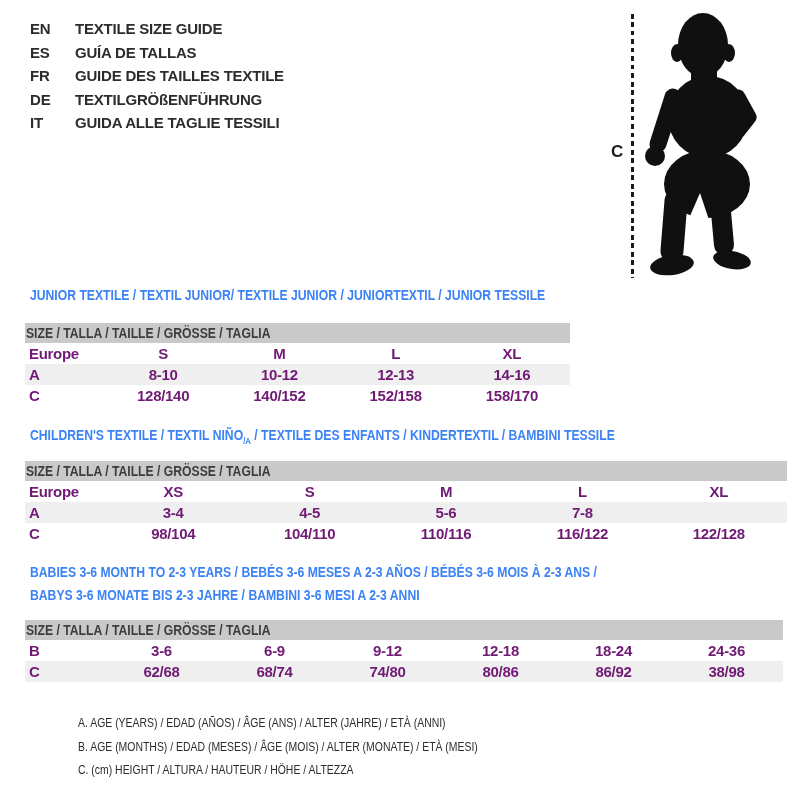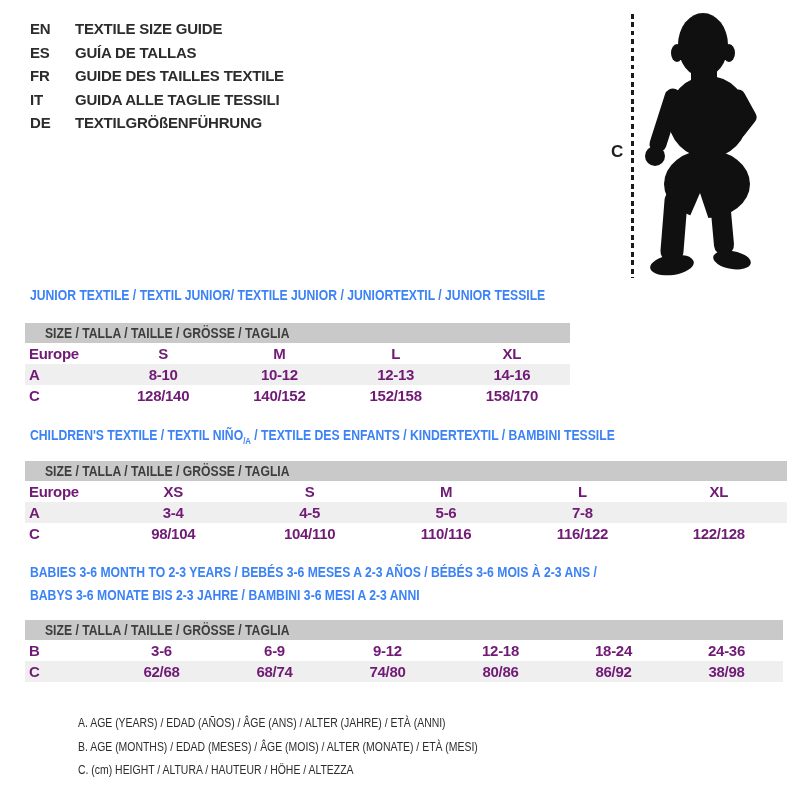--- a/index.html
+++ b/index.html
@@ -40,21 +40,21 @@
   .t3 { top:561px; width:758px; }
   .tb-title {
     margin:0; padding-left:5px; font-weight:700; font-size:14px;
     color:#3b82f6; white-space:nowrap; line-height:16px;
   }
   .tline { line-height:23px; }
   .condensed { display:inline-block; transform:scaleX(0.87); transform-origin:0 50%; white-space:nowrap; }
   .tb-title sub { font-size:9px; }
   .size-bar {
     background:#c9c9c9; height:20px; line-height:20px;
-    padding-left:20px; overflow:hidden; white-space:nowrap;
+    padding-left:1px; overflow:hidden; white-space:nowrap;
   }
   .size-bar .size-bar-text {
     font-weight:700; font-size:14px; color:#3d3d3d;
   }
   .gap-t1 { margin-top:20px; }
   .gap-t2 { margin-top:12px; }
   .gap-t3 { margin-top:13px; }
   .trow {
     display:grid; height:21px; line-height:21px;
     font-size:15px; color:#701a75; letter-spacing:-0.3px;font-weight:bold;
@@ -79,26 +79,26 @@
     </div>
     <div class="lang-row">
       <span class="lang-code">ES</span>
       <span class="lang-label">GUÍA DE TALLAS</span>
     </div>
     <div class="lang-row">
       <span class="lang-code">FR</span>
       <span class="lang-label">GUIDE DES TAILLES TEXTILE</span>
     </div>
     <div class="lang-row">
+      <span class="lang-code">DE</span>
+      <span class="lang-label">TEXTILGRÖßENFÜHRUNG</span>
+    </div>
+    <div class="lang-row">
       <span class="lang-code">IT</span>
       <span class="lang-label">GUIDA ALLE TAGLIE TESSILI</span>
-    </div>
-    <div class="lang-row">
-      <span class="lang-code">DE</span>
-      <span class="lang-label">TEXTILGRÖßENFÜHRUNG</span>
     </div>
   </div>
 
   <div class="dotted-line"></div>
   <div class="measure-c">C</div>
   <svg class="silhouette-svg" viewBox="0 0 113 270" aria-hidden="true">
     <g fill="#101010" stroke="none">
       <ellipse cx="58" cy="36" rx="25" ry="32"></ellipse>
       <ellipse cx="32" cy="44" rx="6" ry="9"></ellipse>
       <ellipse cx="84" cy="44" rx="6" ry="9"></ellipse>

